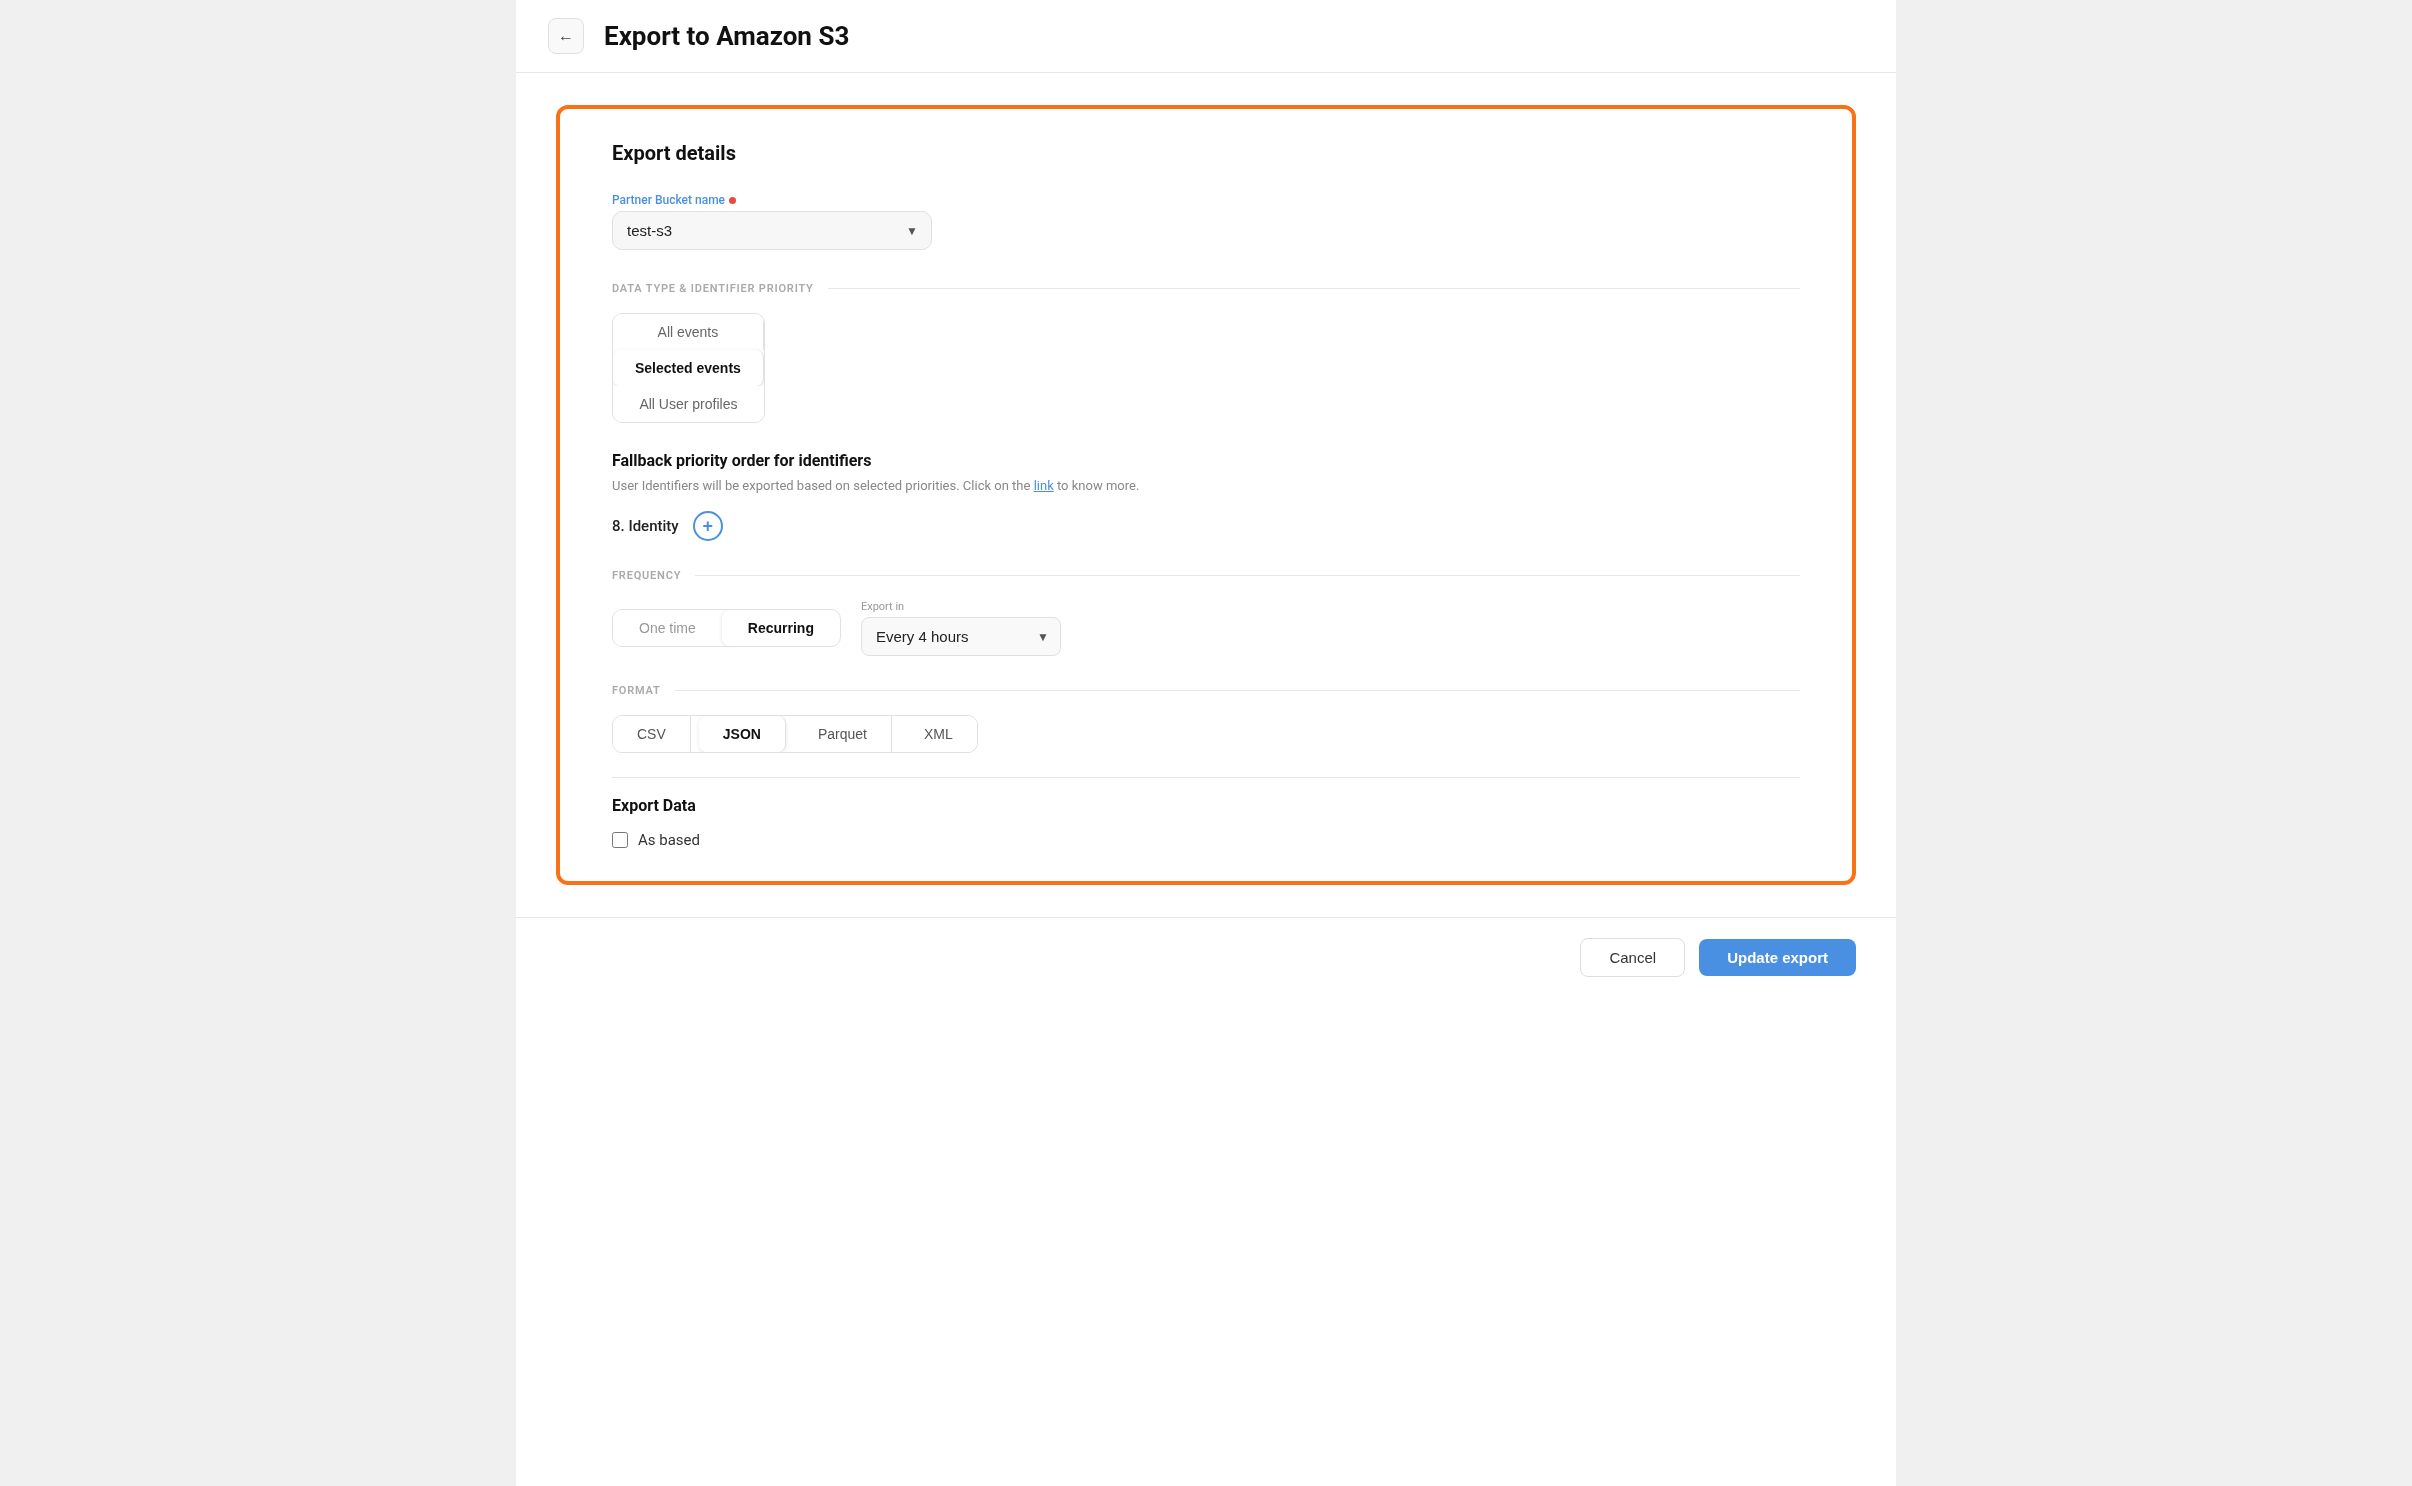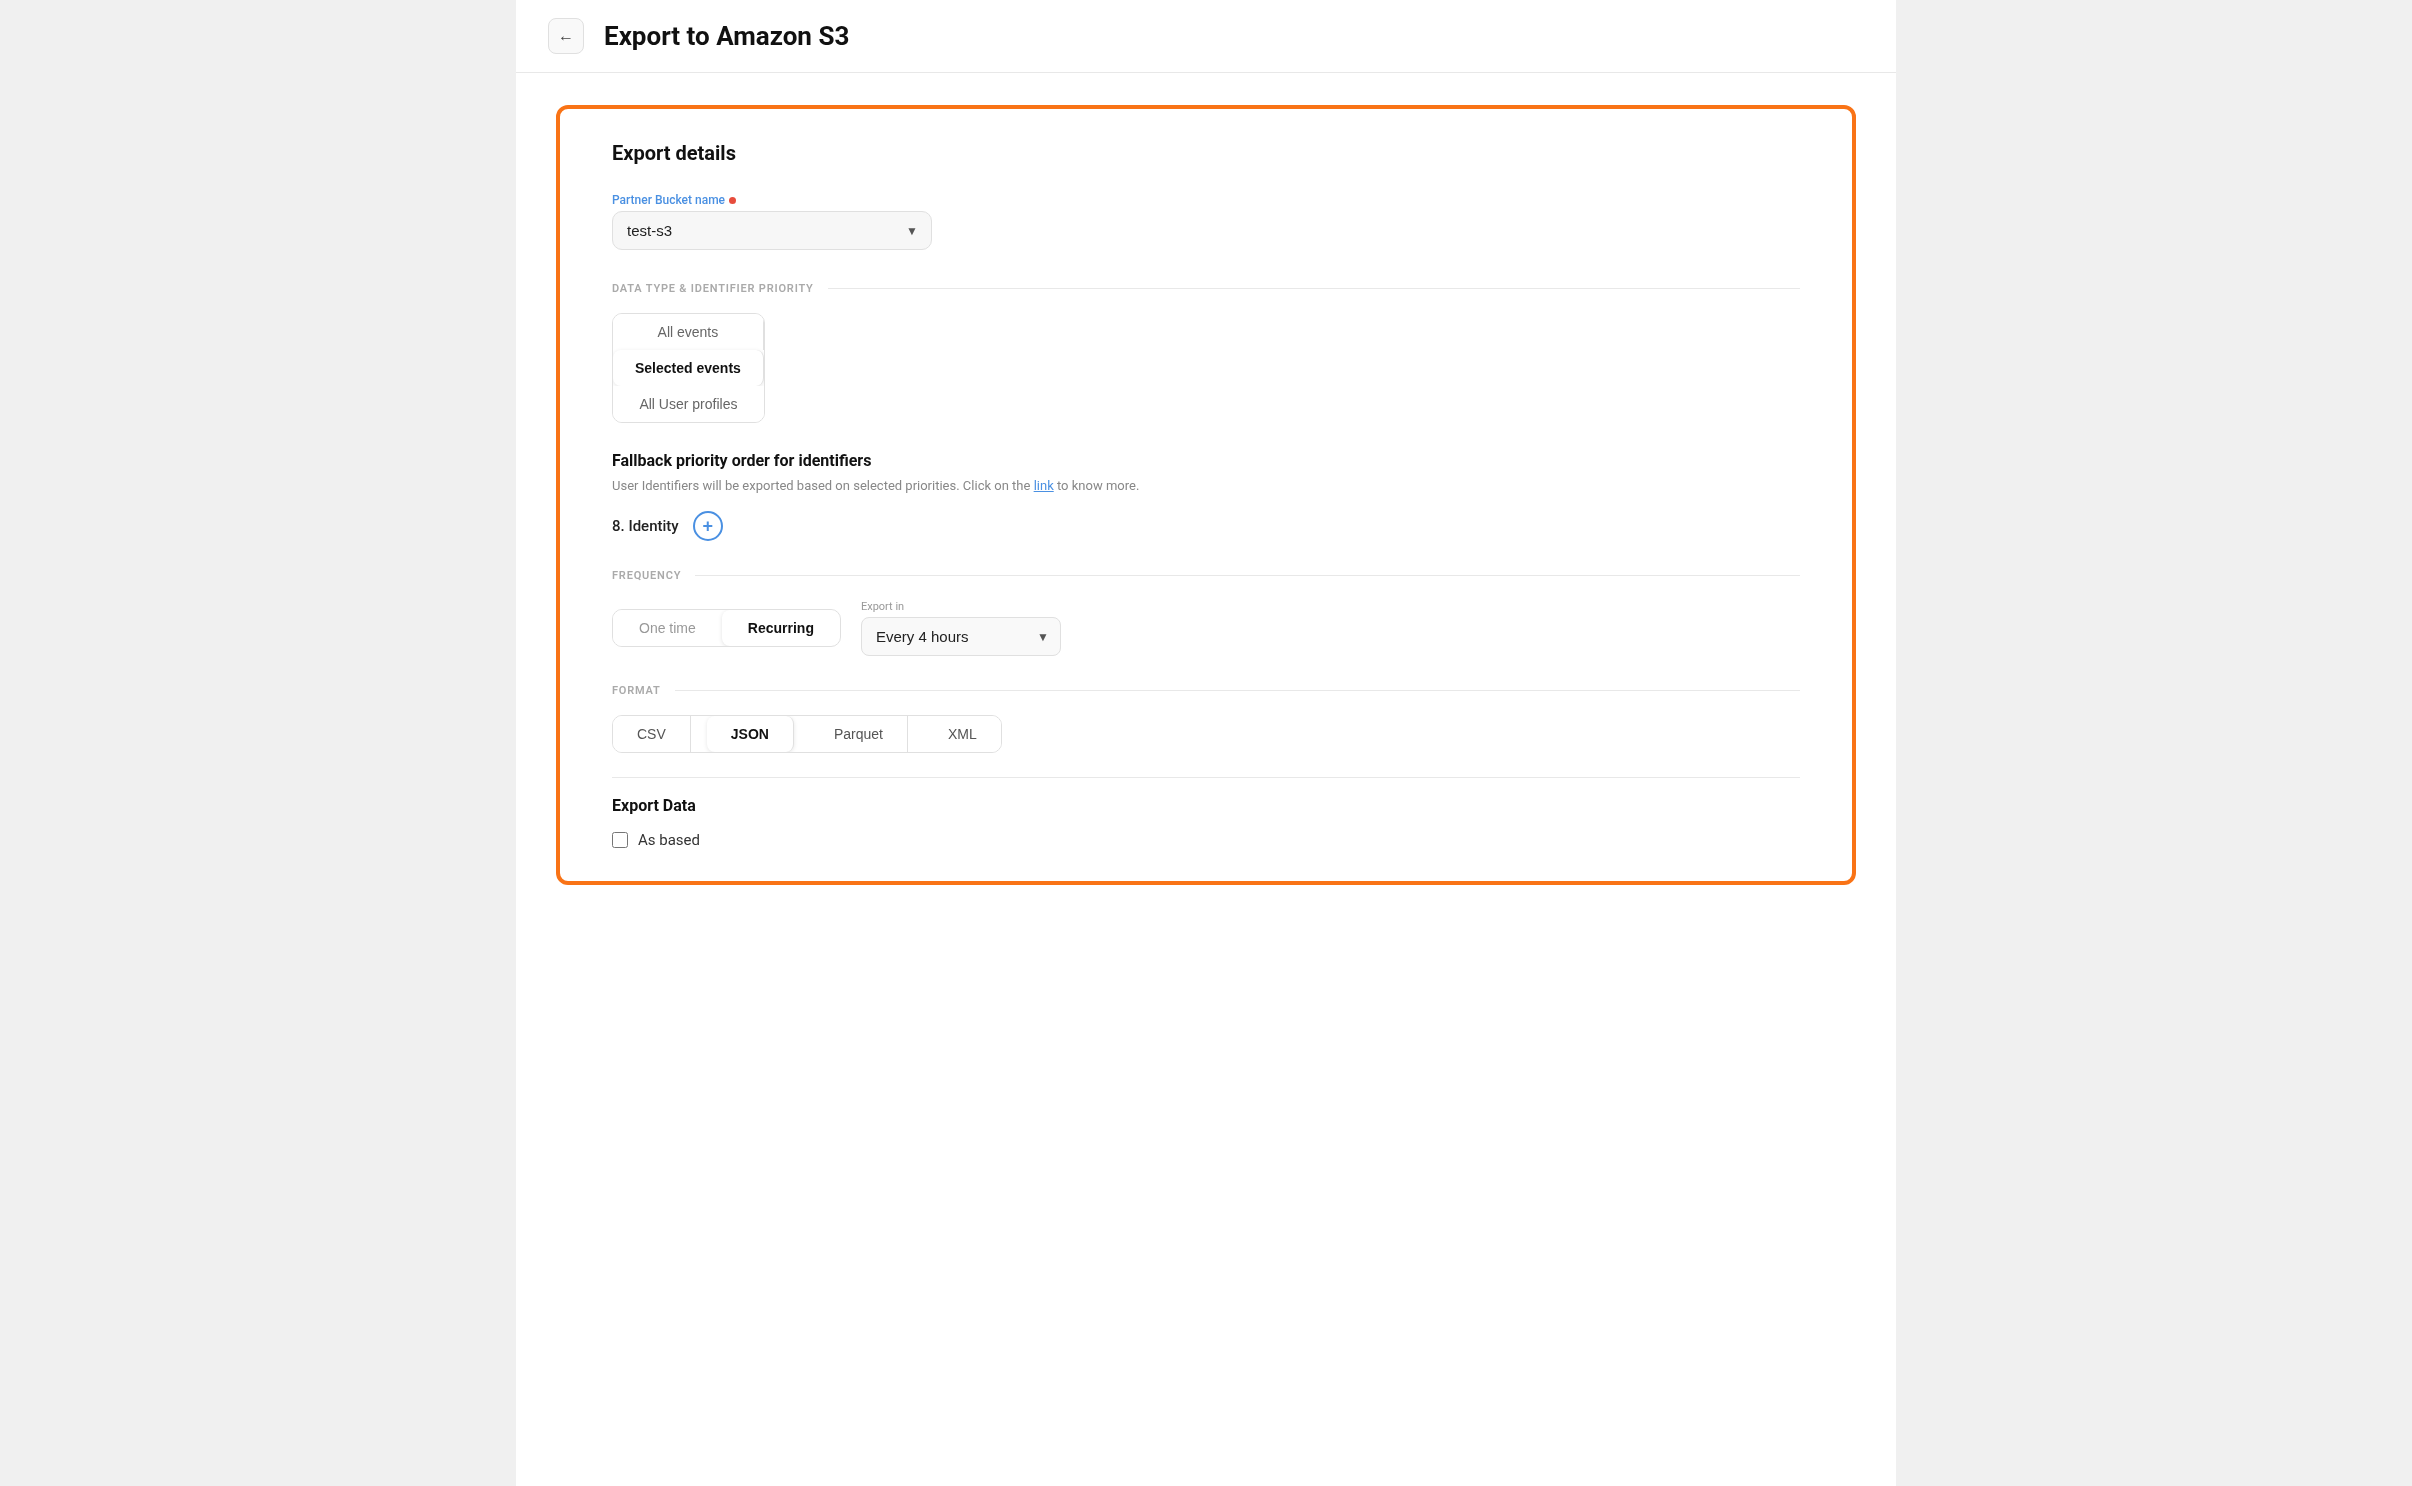--- a/index.html
+++ b/index.html
@@ -231,21 +231,21 @@
       position: absolute;
       right: 12px;
       bottom: 12px;
       font-size: 12px;
       color: #555;
       pointer-events: none;
     }
     
     .format-toggle-group {
       display: flex;
-      gap: 16px;
+      gap: 8px;
       border: 1px solid #e0e0e0;
       border-radius: 10px;
       overflow: hidden;
       width: fit-content;
       margin-bottom: 24px;
     }
     .format-btn {
       padding: 10px 24px;
       font-size: 14px;
       font-weight: 500;
@@ -430,13 +430,17 @@
       </div>
 
       <div class="export-data-title">Export Data</div>
       <div class="checkbox-row">
         <input type="checkbox" class="checkbox-input" id="as-string-cb" style="">
         <label class="checkbox-label" for="as-string-cb">As based</label>
       </div>
     </div>
   </div>
 
+  <div class="footer">
+    <button class="cancel-btn">Cancel</button>
+    <button class="update-btn">Update export</button>
+  </div>
 </div>
 
 </body></html>

